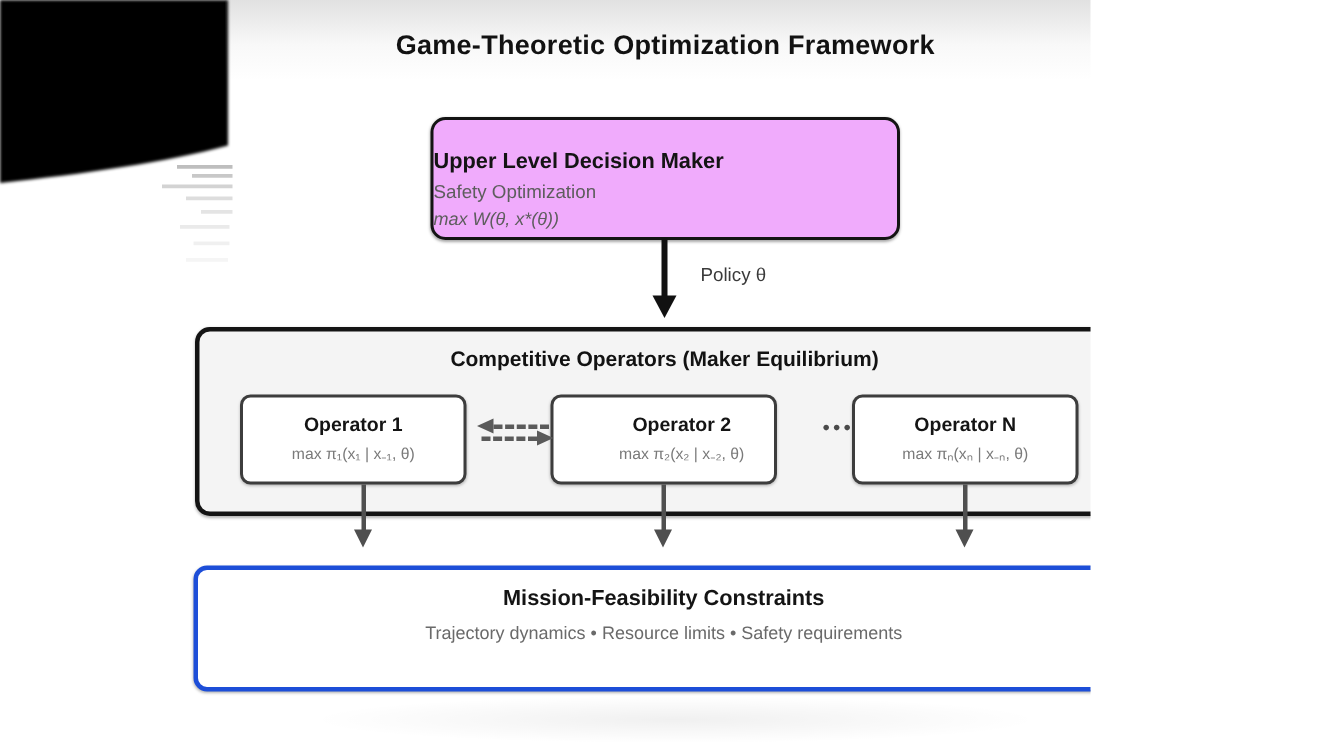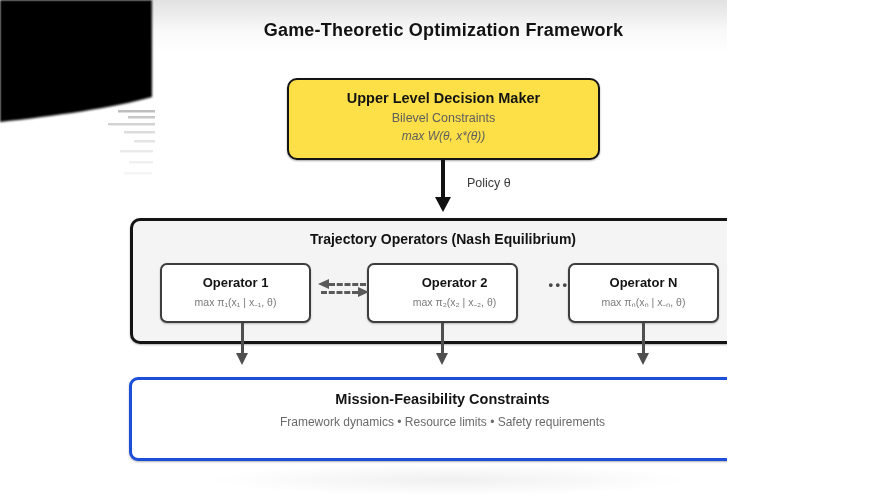--- a/index.html
+++ b/index.html
@@ -18,24 +18,24 @@
     background:radial-gradient(ellipse 60% 60% at 50% 45%, rgba(0,0,0,0.06), rgba(0,0,0,0) 75%);
   }
   .page-title {
     position:absolute; left:0; top:20px; width:887px; z-index:2;
     text-align:center; font-size:18px; font-weight:700; color:#121212;
     letter-spacing:0.2px;
   }
   
   .upper-box {
     position:absolute; left:287px; top:78px; width:313px; height:82px; z-index:2;
-    box-sizing:border-box; background:#fde047;
+    box-sizing:border-box; background:#f0abfc;
     border:2.5px solid #141414; border-radius:10px;
     box-shadow:0 1px 2px rgba(0,0,0,0.35);
-    text-align:center; padding-top:10px;
+    text-align:left; padding-top:20px;
   }
   .ub-title { font-size:14.5px; font-weight:700; color:#141414; }
   .ub-sub { margin-top:5px; font-size:12.5px; color:#5d5d5d; }
   .ub-formula { margin-top:4px; font-size:12px; font-style:italic; color:#5d5d5d; }
   
   .pa-line { position:absolute; left:441px; top:159px; width:3.5px; height:39px; background:#111; z-index:2; }
   .pa-head {
     position:absolute; left:434.5px; top:197px; width:0; height:0; z-index:2;
     border-left:8.5px solid transparent; border-right:8.5px solid transparent; border-top:15px solid #111;
   }
@@ -122,30 +122,30 @@
       <rect x="737" y="169" width="27" height="2.5" fill-opacity="0.06"></rect>
     </g>
   </svg>
   <div class="top-fade"></div>
   <div class="bottom-band"></div>
 
   <div class="page-title">Game-Theoretic Optimization Framework</div>
 
   <div class="upper-box">
     <div class="ub-title">Upper Level Decision Maker</div>
-    <div class="ub-sub">Bilevel Constraints</div>
+    <div class="ub-sub">Safety Optimization</div>
     <div class="ub-formula">max W(θ, x*(θ))</div>
   </div>
 
   <div class="pa-line"></div>
   <div class="pa-head"></div>
   <div class="policy-label">Policy θ</div>
 
   <div class="container-box">
-    <div class="c-title">Trajectory Operators (Nash Equilibrium)</div>
+    <div class="c-title">Competitive Operators (Maker Equilibrium)</div>
 
     <div class="op-box op1">
       <div class="op-name">Operator 1</div>
       <div class="op-formula">max π₁(x₁ | x₋₁, θ)</div>
     </div>
 
     <div class="op-box op2">
       <div class="op-name">Operator 2</div>
       <div class="op-formula">max π₂(x₂ | x₋₂, θ)</div>
     </div>
@@ -167,16 +167,16 @@
 
   <div class="da-line dl1"></div>
   <div class="da-head dh1"></div>
   <div class="da-line dl2"></div>
   <div class="da-head dh2"></div>
   <div class="da-line dl3"></div>
   <div class="da-head dh3"></div>
 
   <div class="constraints-box">
     <div class="cb-title">Mission-Feasibility Constraints</div>
-    <div class="cb-sub">Framework dynamics • Resource limits • Safety requirements</div>
+    <div class="cb-sub">Trajectory dynamics • Resource limits • Safety requirements</div>
   </div>
 
 </div>
 
 </body></html>

